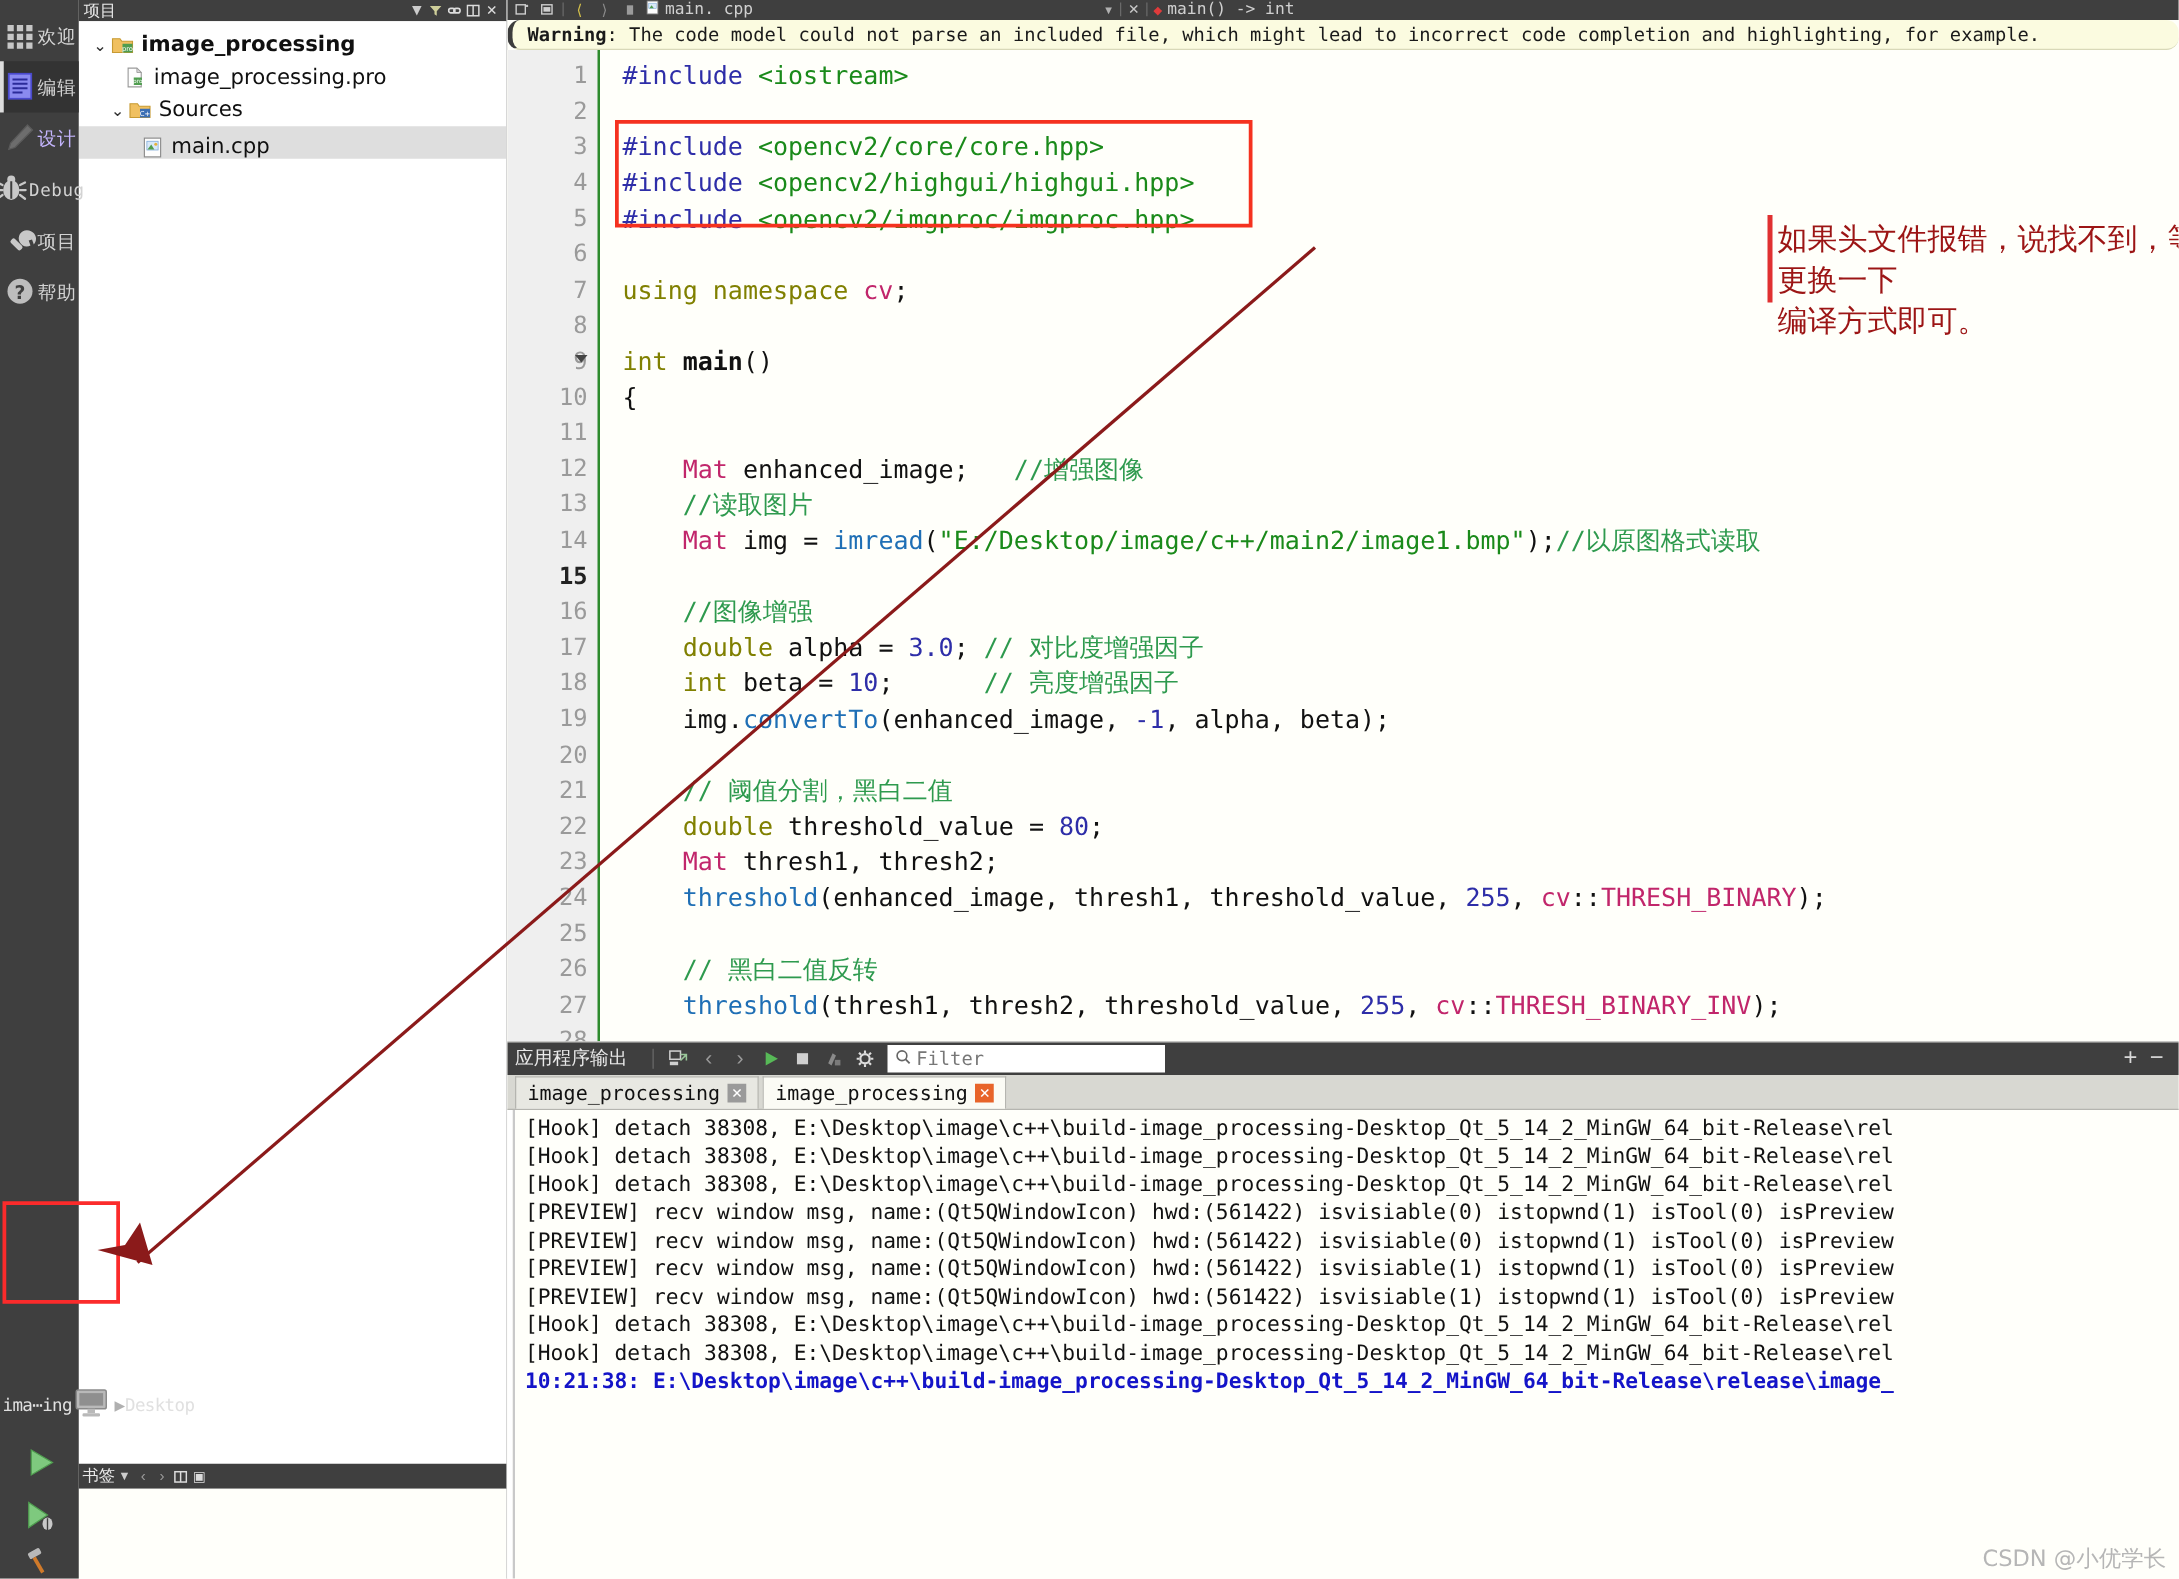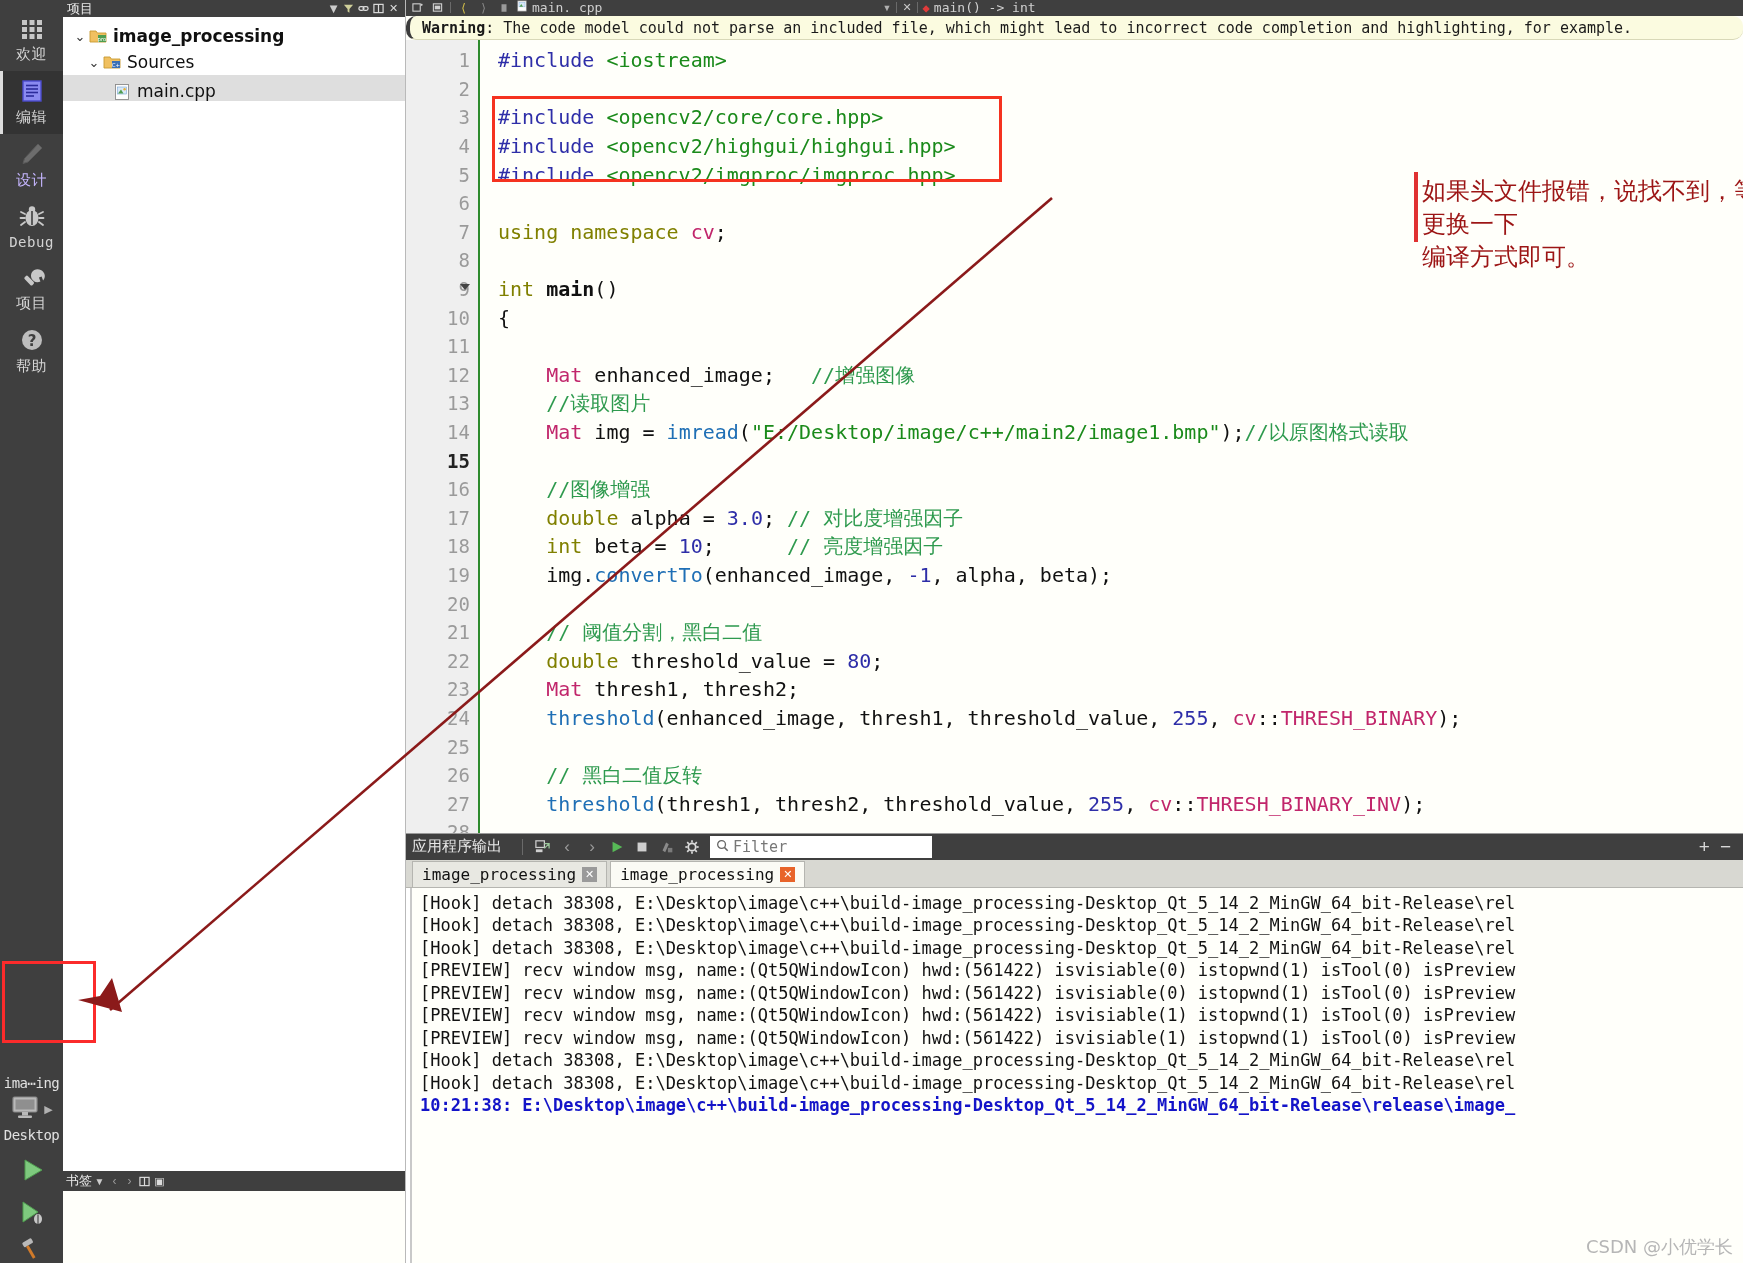--- a/index.html
+++ b/index.html
@@ -22,21 +22,21 @@
     width: 63px; height: 100%;
     background: #3f3f3f;
     display: flex; flex-direction: column;
     align-items: stretch;
     flex: 0 0 63px;
     position: relative;
     z-index: 5;
   }
   .mode-item {
     padding: 6px 0 7px 0;
-    display: flex; flex-direction: column;
+    display: flex; 
     align-items: center; justify-content: center;
     color: #d3d3d3;
     cursor: pointer;
     position: relative;
   }
   .mode-item.selected { background: #333333; }
   .mode-item.selected::before {
     content: ""; position: absolute; left: 0; top: 0; bottom: 0;
     width: 3px; background: #dddddd;
   }
@@ -46,21 +46,21 @@
     font-family: "DejaVu Sans", sans-serif;
     letter-spacing: 0.5px;
   }
   .mode-label.latin { font-family: "DejaVu Sans Mono", monospace; font-size: 14px; }
   .mode-icon { width: 28px; height: 28px; display:block; }
 
   .modebar-spacer { flex: 1 1 auto; }
 
   .kit-selector {
     padding: 4px 2px 6px 2px;
-    display: flex; flex-direction: column; align-items: center;
+    display: flex; flex-direction: row; align-items: center;
     color: #d6d6d6;
     cursor: pointer;
   }
   .kit-top {
     font-family: "DejaVu Sans Mono", monospace;
     font-size: 14px; color: #e0e0e0; letter-spacing: -0.5px;
     white-space: nowrap;
   }
   .kit-mid { display: flex; align-items: center; gap: 4px; margin: 3px 0; }
   .kit-bot {
@@ -514,20 +514,31 @@
         <span class="tw-icon">
           <svg viewBox="0 0 18 18" width="18" height="18">
             <path d="M1 4 h6 l1.4 2 H17 v9 H1 Z" fill="#f0c060" stroke="#c79a32" stroke-width="0.9"></path>
             <rect x="9" y="8" width="8" height="7" fill="#4f9d4f"></rect>
             <text x="13" y="14" font-size="5.4" fill="#fff" text-anchor="middle" font-family="DejaVu Sans, sans-serif">pro</text>
           </svg>
         </span>
         <span class="tw-label bold">image_processing</span>
       </div>
 
+      <div class="tree-row" style="padding-left:36px;">
+        <span class="tw-icon">
+          <svg viewBox="0 0 18 18" width="18" height="18">
+            <path d="M3.5 1.5 h7 l3.5 3.5 v11.5 h-10.5 Z" fill="#fdfdfd" stroke="#9a9a9a" stroke-width="0.9"></path>
+            <path d="M10.5 1.5 v3.5 h3.5 Z" fill="#d8d8d8" stroke="#9a9a9a" stroke-width="0.7"></path>
+            <rect x="8" y="9" width="6.5" height="6" fill="#4f9d4f"></rect>
+            <text x="11.2" y="13.6" font-size="4.6" fill="#fff" text-anchor="middle" font-family="DejaVu Sans, sans-serif">pro</text>
+          </svg>
+        </span>
+        <span class="tw-label">image_processing.pro</span>
+      </div>
 
       <div class="tree-row" style="padding-left:22px;">
         <span class="arrow">⌄</span>
         <span class="tw-icon">
           <svg viewBox="0 0 18 18" width="18" height="18">
             <path d="M1 4 h6 l1.4 2 H17 v9 H1 Z" fill="#f0c060" stroke="#c79a32" stroke-width="0.9"></path>
             <rect x="9" y="8" width="8" height="7" fill="#3b6fb5"></rect>
             <text x="13" y="14" font-size="5.4" fill="#fff" text-anchor="middle" font-family="DejaVu Sans, sans-serif">C+</text>
           </svg>
         </span>

